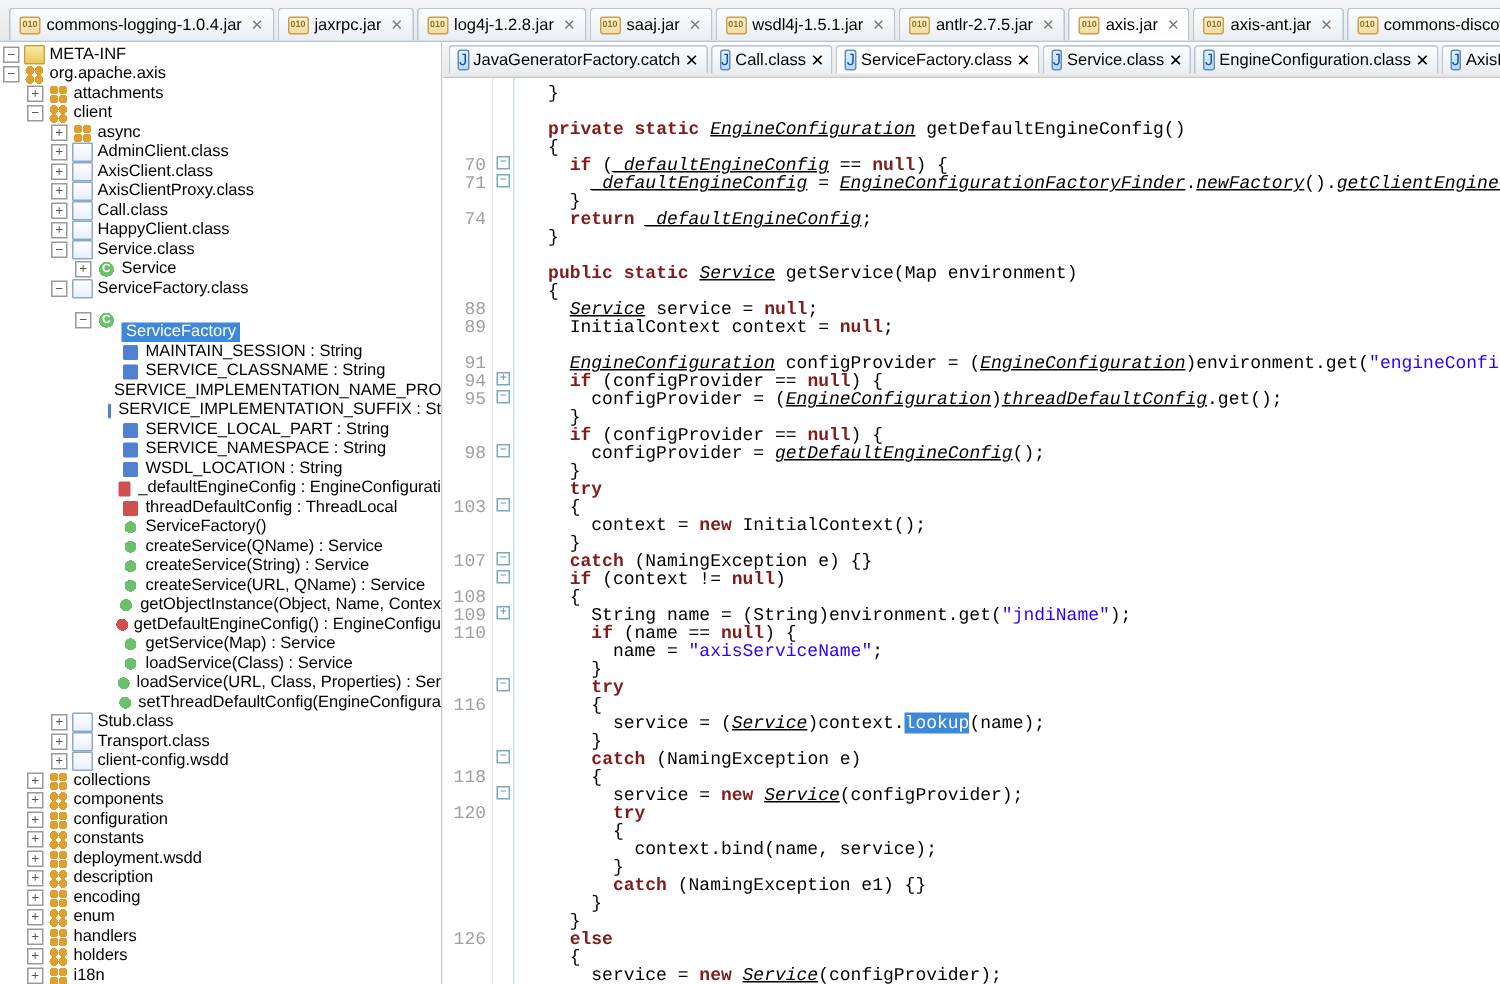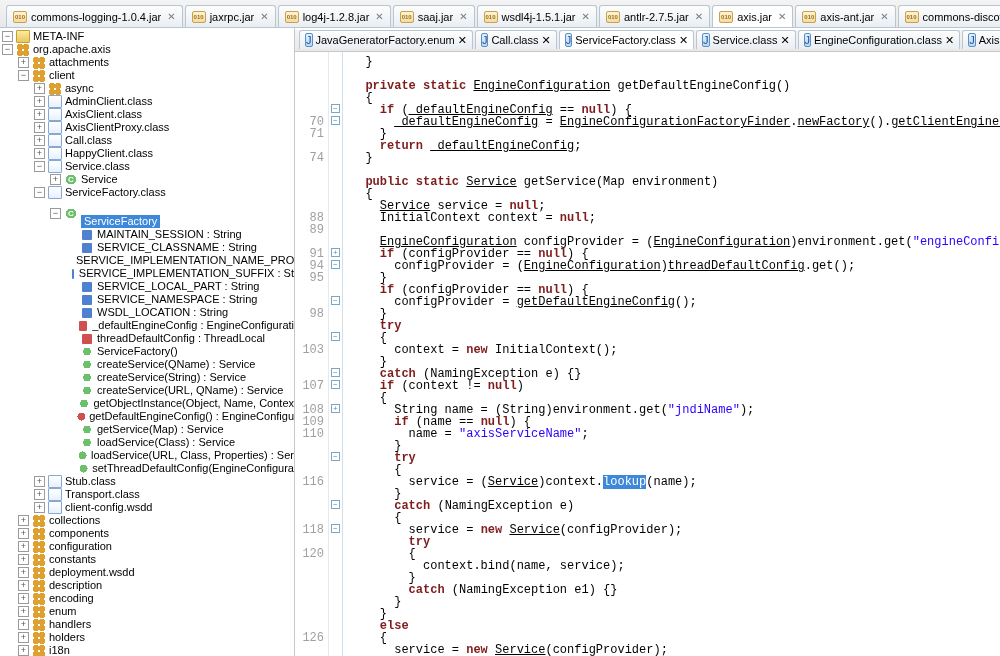--- a/index.html
+++ b/index.html
@@ -30,26 +30,26 @@
   .ic-mgreen{ background:radial-gradient(circle,#6cc06c 0 4px,transparent 4px);}
   .ic-mred{ background:radial-gradient(circle,#d05050 0 4px,transparent 4px);}
   .ic-fblue{ width:10px;height:10px; background:#5080d0; border-radius:1px; margin:1px 2px;}
   .ic-fred{ width:10px;height:10px; background:#d05050; border-radius:1px; margin:1px 2px;}
   .sel{ background:#3d88d8; color:#fff; padding:0 3px;margin-top:16px;}
   .editor{ flex:1; display:flex; flex-direction:column; overflow:hidden; background:#fff;}
   .edtabs{ display:flex; height:22px; background:linear-gradient(#f4f4f4,#e8e8e8); border-bottom:1px solid #c8c8c8; padding-left:4px; margin-top:2px;}
   .edtab{ display:flex; align-items:center; gap:3px; padding:2px 5px; background:linear-gradient(#fdfdfd,#e9eef3); border:1px solid #b8c6d4; border-bottom:none; border-radius:3px 3px 0 0; margin-right:2px; cursor:pointer; height:19px;}
   .edtab.active{background:#fff;}
   .code-wrap{ flex:1; display:flex; overflow:hidden; font-family:Consolas,"Courier New",monospace; font-size:12px;}
-  .gutter{ width:34px; text-align:right; color:#a0a0a0; padding:16px 4px 0 0; background:#fff; border-right:1px solid #e8e8e8; line-height:12px; white-space:pre;}
+  .gutter{ width:34px; text-align:right; color:#a0a0a0; padding:4px 4px 0 0; background:#fff; border-right:1px solid #e8e8e8; line-height:12px; white-space:pre;}
   .fold{ width:14px; background:#fff; border-right:1px solid #d0e0ea; position:relative;}
   .code{ flex:1; padding:4px 0 0 8px; white-space:pre; line-height:12px; overflow:hidden;}
   .kw{ color:#7f1d1d; font-weight:bold;}
   .str{ color:#2a00ff;}
-  .und{ text-decoration:underline; color:#000;}
+  .und{ text-decoration:underline; color:#000;font-style:italic;}
   .hl{ background:#3d88d8; color:#fff;}
   .fmark{position:absolute; left:2px; width:9px; height:9px; border:1px solid #7aa8c8; background:#fff; font-size:8px; line-height:7px; text-align:center; color:#6090b0; cursor:pointer;}
   .gln{display:block; height:12px;}
 </style>
 </head>
 <body>
 
 <div class="tabbar" id="topTabs">
     <div class="tab">
       <span class="jar-icon"></span>
@@ -447,21 +447,21 @@
               </li>
             </ul>
           </li>
         </ul>
       </div>
   </div>
   <div class="editor">
     <div class="edtabs" id="edTabs">
         <div class="edtab">
           <span class="cls-icon"></span>
-          <span>JavaGeneratorFactory.enum</span>
+          <span>JavaGeneratorFactory.catch</span>
           <span class="x">✕</span>
         </div>
         <div class="edtab">
           <span class="cls-icon"></span>
           <span>Call.class</span>
           <span class="x">✕</span>
         </div>
         <div class="edtab active">
           <span class="cls-icon"></span>
           <span>ServiceFactory.class</span>

